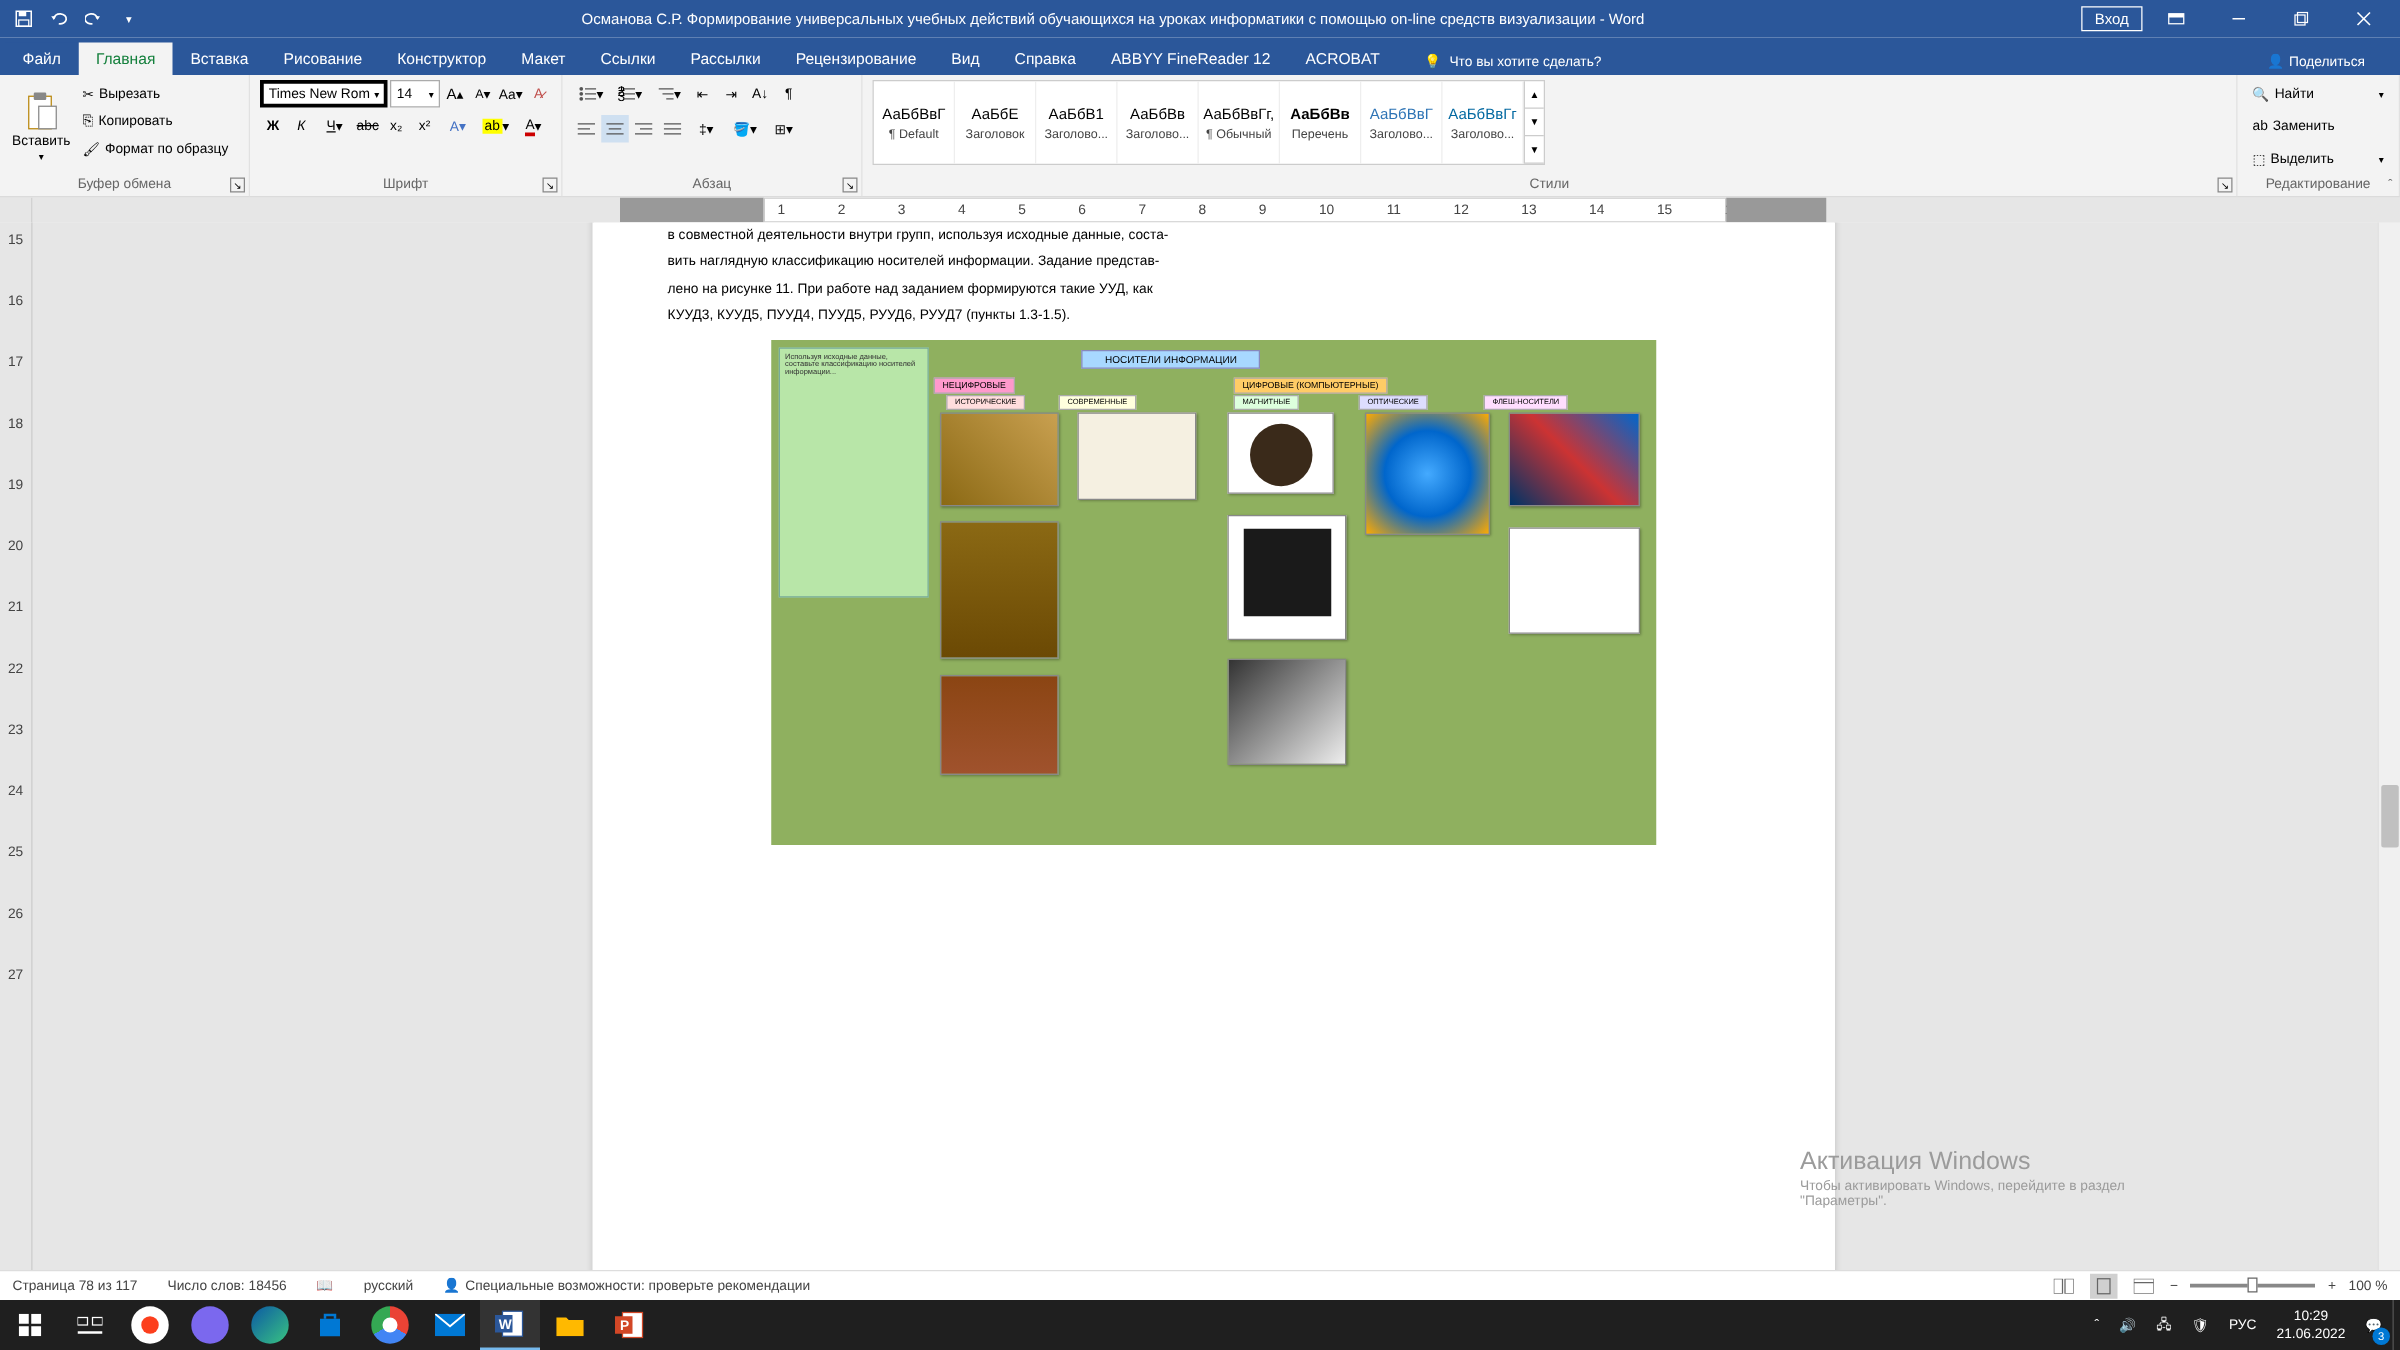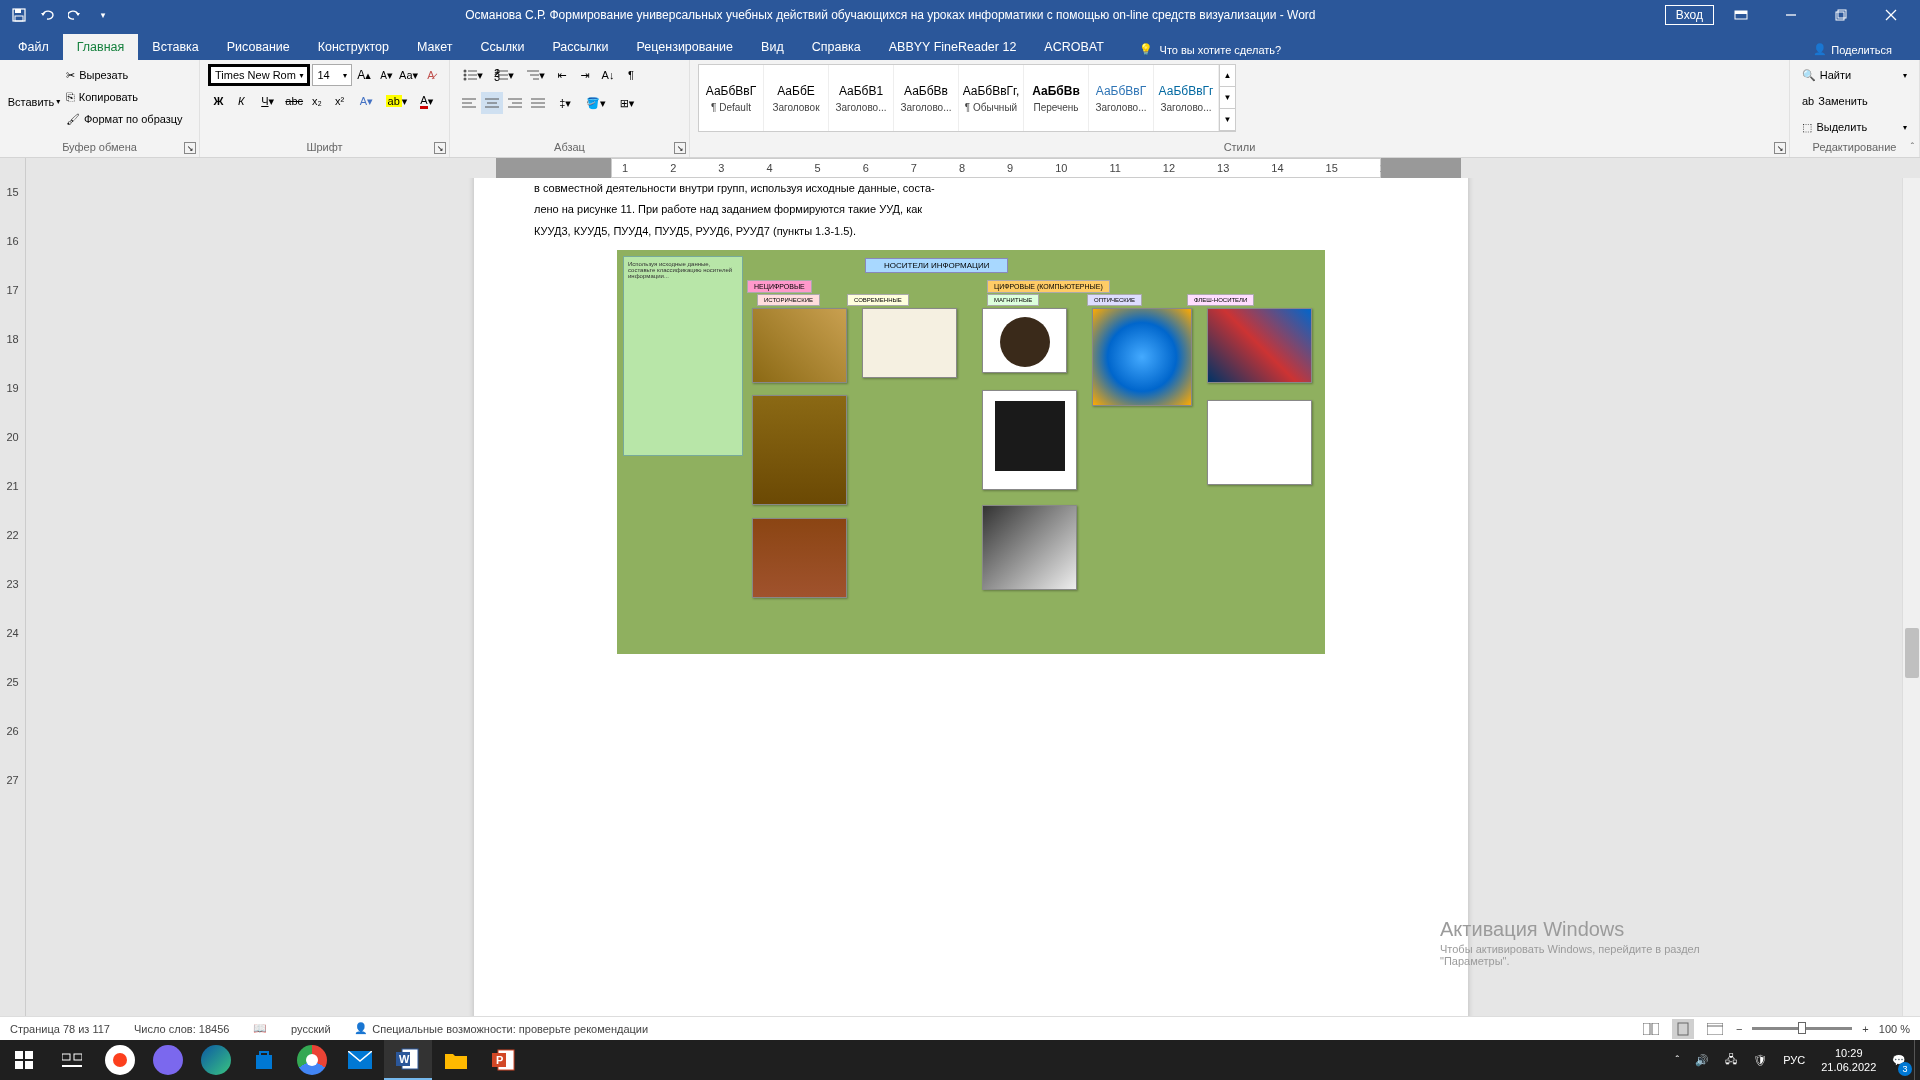--- a/index.html
+++ b/index.html
@@ -15,21 +15,21 @@
 .ribbon-tab{padding:6px 14px;color:#fff;cursor:pointer;font-size:12.5px}
 .ribbon-tab.file{background:#2b579a}
 .ribbon-tab.active{background:#f3f3f3;color:#15803d}
 .tell-me{display:flex;align-items:center;gap:6px;margin-left:14px;color:#fff;padding:4px 8px}
 .share{margin-left:auto;margin-right:20px;color:#fff;display:flex;align-items:center;gap:4px;cursor:pointer;padding:4px 8px}
 .ribbon{height:98px;background:#f3f3f3;border-bottom:1px solid #d4d4d4;display:flex;position:relative}
 .rgroup{border-right:1px solid #e1e1e1;padding:4px 8px 2px;display:flex;flex-direction:column;height:100%}
 .rgroup-body{flex:1;display:flex;gap:4px}
 .rgroup-label{text-align:center;font-size:11px;color:#666;padding:2px 0}
 .dialog-launcher{position:absolute;right:3px;bottom:3px;width:12px;height:12px;border:1px solid #888;font-size:8px;display:flex;align-items:center;justify-content:center;cursor:pointer}
-.vbtn{display:flex;flex-direction:row;align-items:center;justify-content:center;padding:2px 4px;cursor:pointer;gap:2px}
+.vbtn{display:flex;flex-direction:column;align-items:center;justify-content:center;padding:2px 4px;cursor:pointer;gap:2px}
 .sbtn{display:flex;align-items:center;gap:4px;padding:2px 4px;cursor:pointer;min-height:22px}
 .icon{display:inline-flex;align-items:center;justify-content:center}
 .font-row{display:flex;gap:2px;align-items:center}
 .font-select{border:3px solid #000000;background:#fff;height:22px;padding:0 4px;display:flex;align-items:center;font-size:11px;cursor:text;width:110px;justify-content:space-between}
 .size-select{border:1px solid #ababab;background:#fff;height:22px;width:42px;padding:0 4px;display:flex;align-items:center;cursor:text;justify-content:space-between}
 .ibtn{width:22px;height:22px;display:flex;align-items:center;justify-content:center;cursor:pointer}
 .ibtn.dd{width:30px}
 .styles-gallery{display:flex;gap:0;border:1px solid #ccc;background:#fff;height:68px}
 .style-item{width:65px;border-right:1px solid #eee;display:flex;flex-direction:column;align-items:center;justify-content:center;padding:2px;cursor:pointer}
 .style-preview{font-size:12px;margin-bottom:4px}
@@ -406,20 +406,21 @@
         <span>25</span>
         <span>26</span>
         <span>27</span>
     </div>
   </div>
   <div class="doc-scroll">
     <div class="page page1">
       <div style="position:absolute;top:408px;left:0;right:0">
         <div class="doc-text">
           <p>в совместной деятельности внутри групп, используя исходные данные, соста-</p>
+          <p>вить наглядную классификацию носителей информации. Задание представ-</p>
           <p>лено на рисунке 11. При работе над заданием формируются такие УУД, как</p>
           <p>КУУД3, КУУД5, ПУУД4, ПУУД5, РУУД6, РУУД7 (пункты 1.3-1.5).</p>
         </div>
         <div class="embedded-img">
           <div class="emb-panel">Используя исходные данные, составьте классификацию носителей информации...</div>
           <div class="emb-title">НОСИТЕЛИ ИНФОРМАЦИИ</div>
           <div class="emb-cat" style="left:130px;background:#f9c">НЕЦИФРОВЫЕ</div>
           <div class="emb-cat" style="left:370px;background:#fc6">ЦИФРОВЫЕ (КОМПЬЮТЕРНЫЕ)</div>
           <div class="emb-cat" style="left:140px;top:44px;background:#fdd;font-size:6px">ИСТОРИЧЕСКИЕ</div>
           <div class="emb-cat" style="left:230px;top:44px;background:#ffd;font-size:6px">СОВРЕМЕННЫЕ</div>

